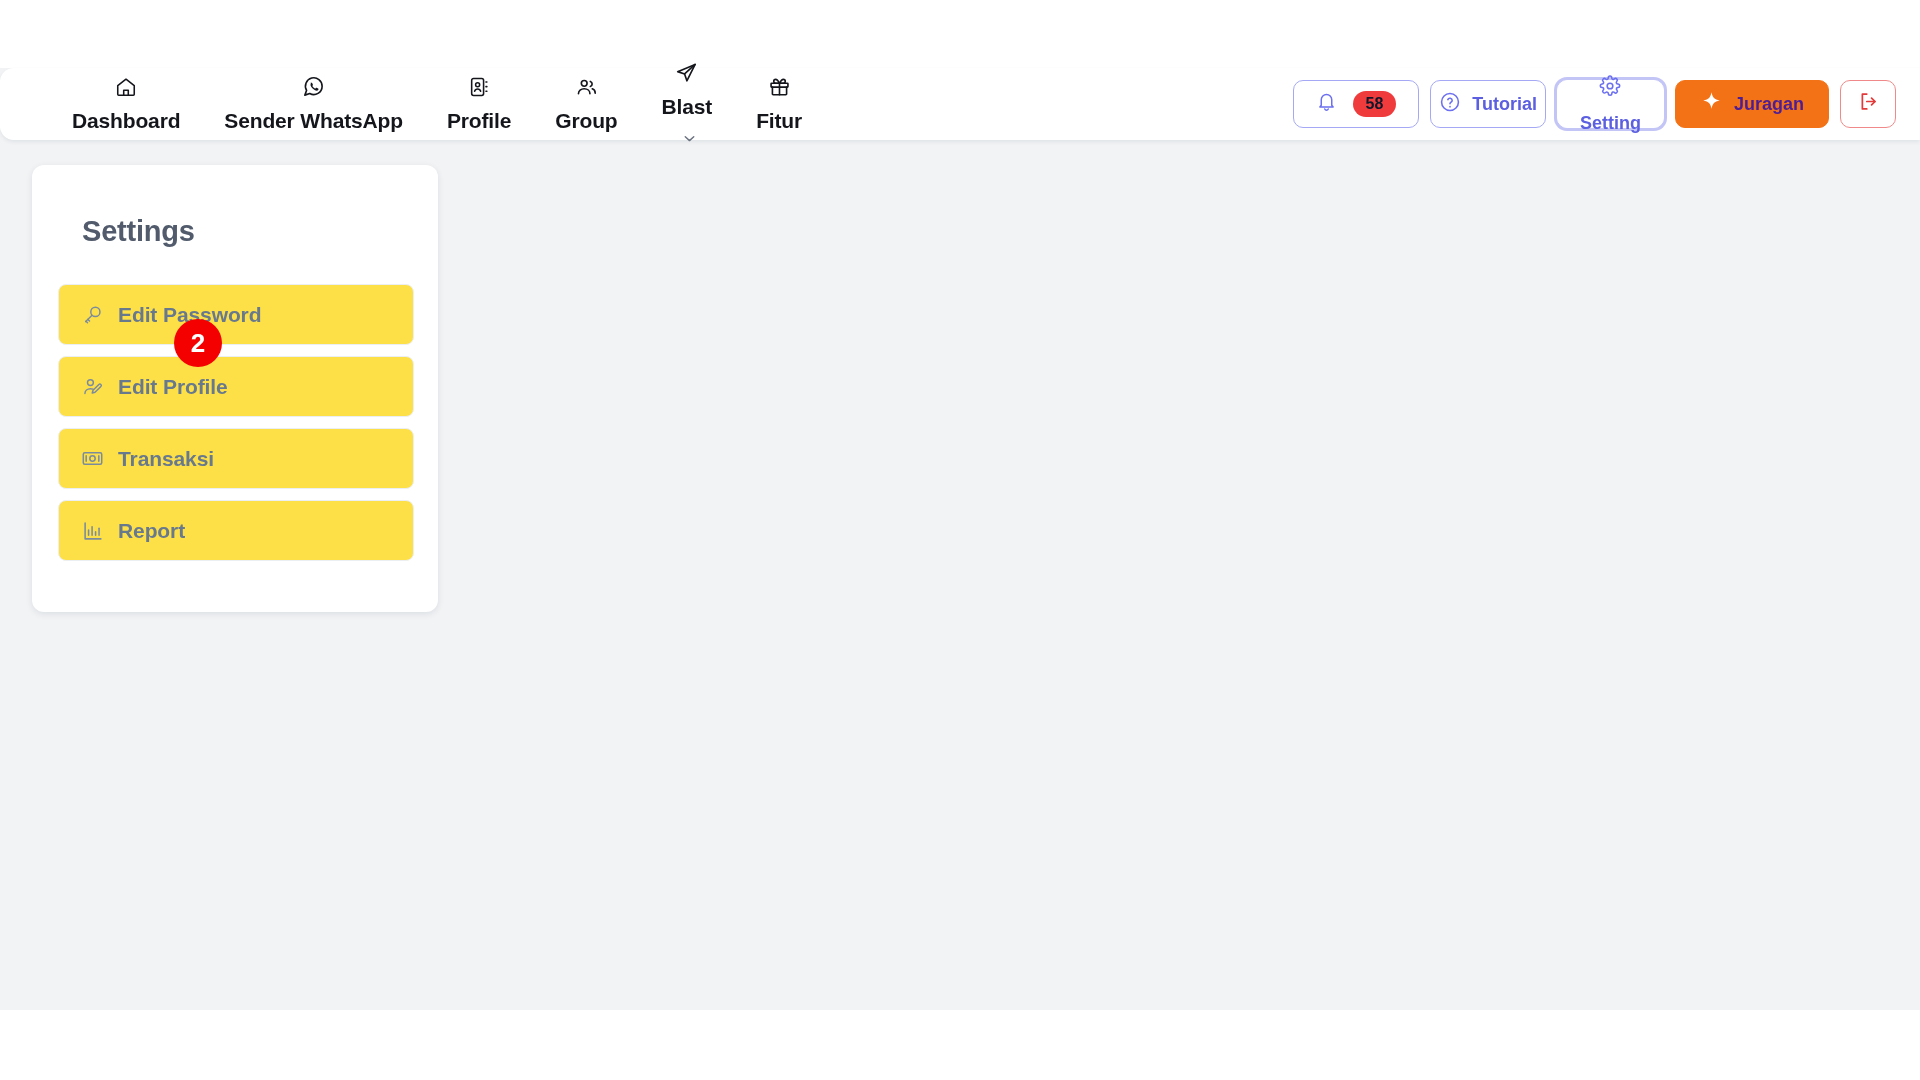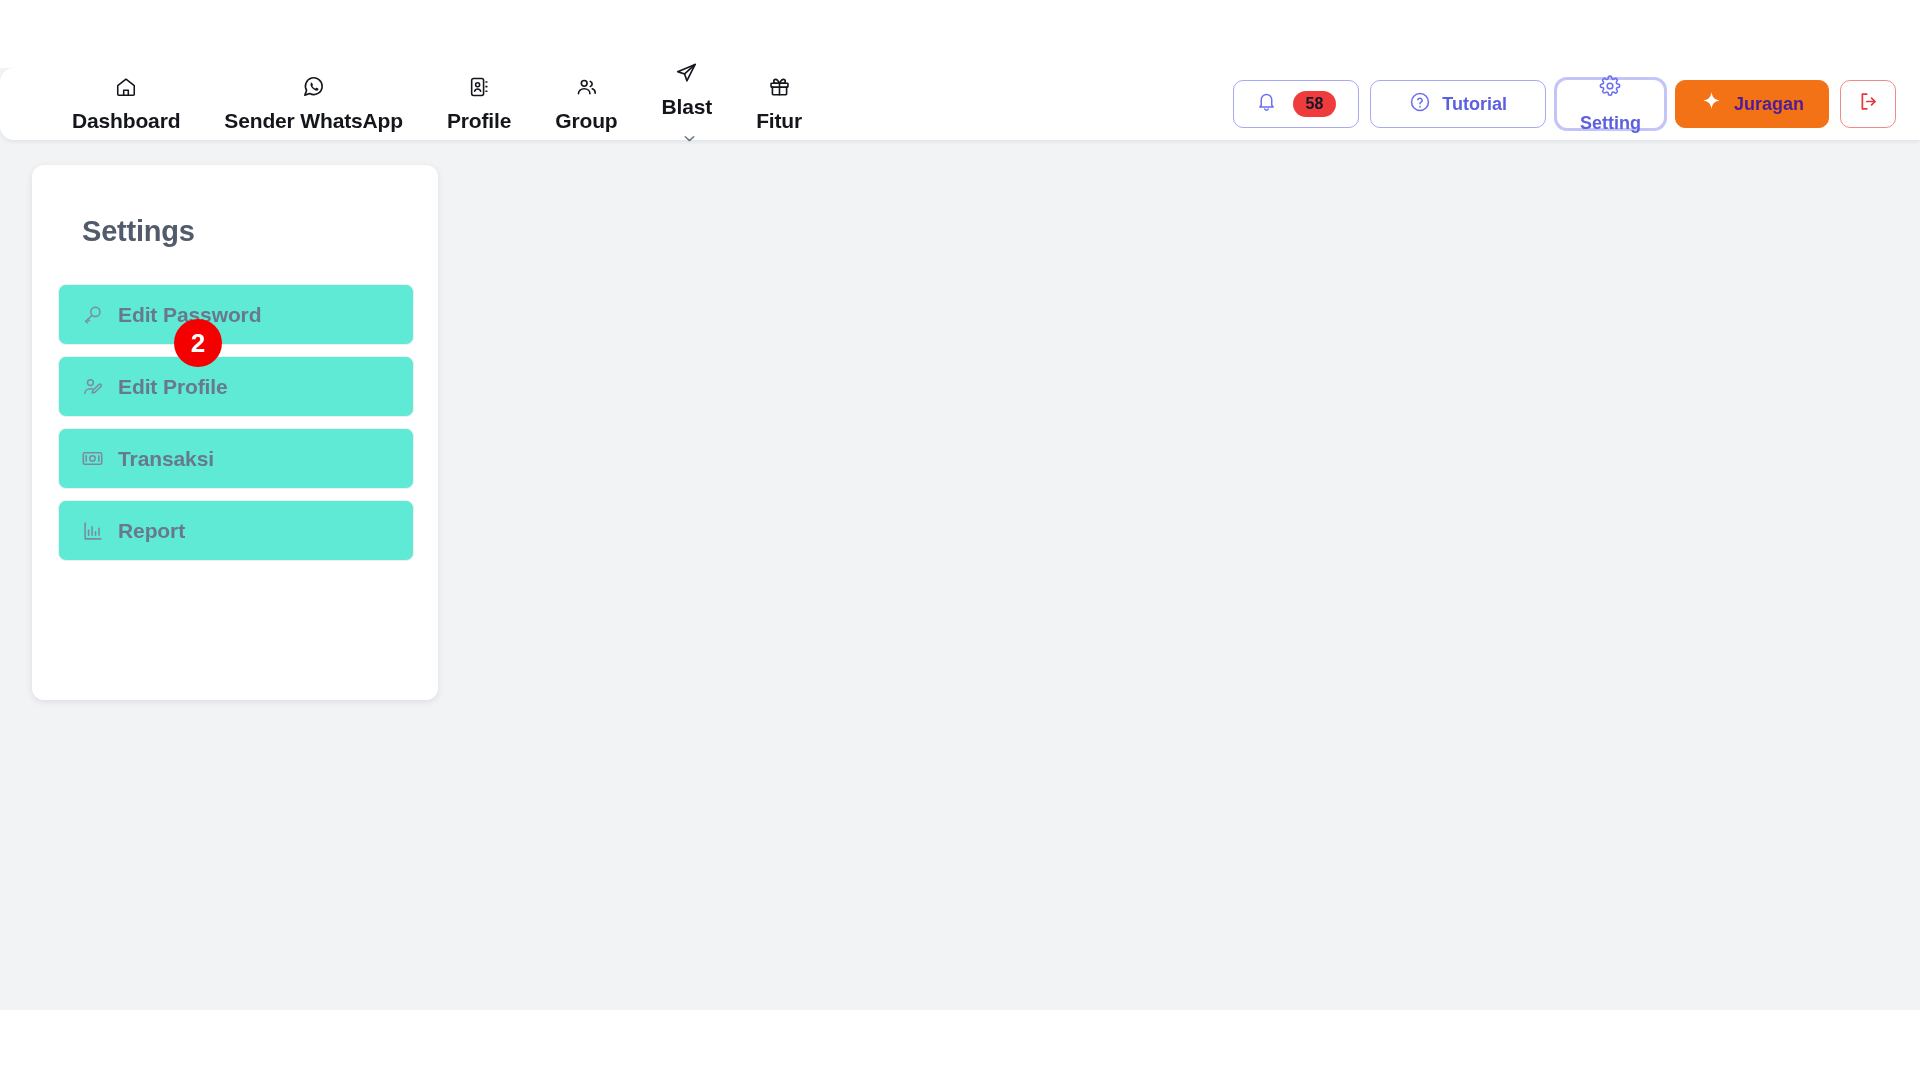--- a/index.html
+++ b/index.html
@@ -100,21 +100,21 @@
     border-radius: 10px;
     font-size: 18px;
     font-weight: 700;
     cursor: pointer;
     background: #ffffff;
     white-space: nowrap;
   }
   .btn-outline-indigo {
     border: 1.6px solid #a5a9f5;
     color: #5b5fe0;
-    padding: 0 38px;
+    padding: 0 8px;
   }
   .btn-bell { padding: 0 22px; gap: 16px; }
   .badge-count {
     background: #ef3b3b;
     color: #0f172a;
     font-size: 16px;
     font-weight: 700;
     border-radius: 999px;
     padding: 4px 13px;
     line-height: 1.15;
@@ -140,21 +140,21 @@
     width: 56px;
     padding: 0;
   }
 
   
   .settings-card {
     position: absolute;
     left: 32px;
     top: 165px;
     width: 406px;
-    height: 535px;
+    height: 447px;
     background: #ffffff;
     border-radius: 12px;
     box-shadow: 0 2px 7px rgba(16,24,40,0.09);
     padding: 50px 24px 0 26px;
   }
   .settings-title {
     font-size: 29px;
     font-weight: 700;
     color: #515b6b;
     letter-spacing: -0.2px;
@@ -164,21 +164,21 @@
     display: flex;
     flex-direction: column;
     gap: 11px;
   }
   .settings-item {
     display: flex;
     align-items: center;
     gap: 14px;
     height: 61px;
     padding: 0 22px;
-    background: #5eead4;
+    background: #fde047;
     border: 1px solid #eceff2;
     border-radius: 8px;
     color: #68798d;
     font-size: 21px;
     font-weight: 600;
     letter-spacing: -0.1px;
     cursor: pointer;
   }
   .settings-item .ico {
     display: flex;

